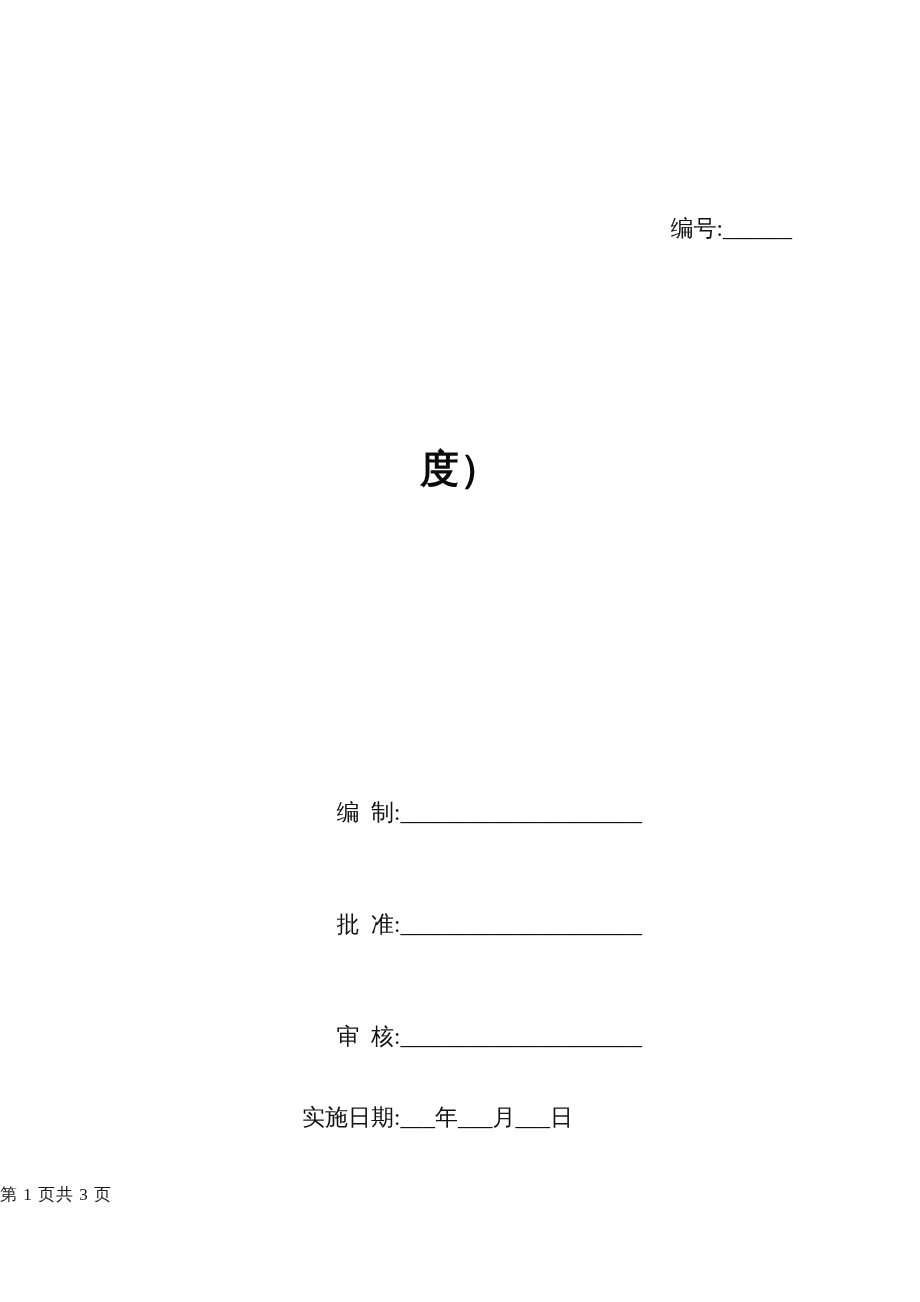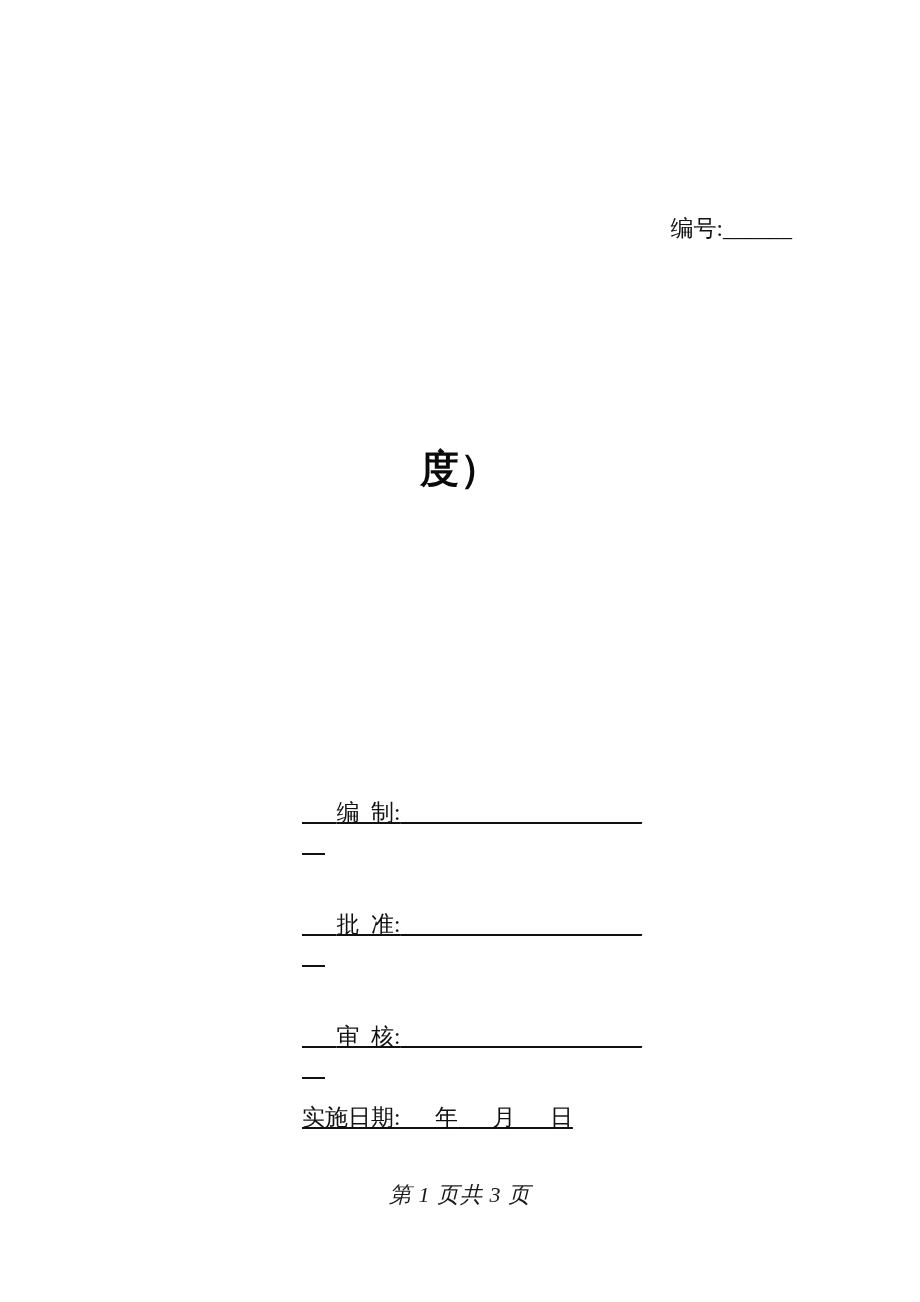--- a/index.html
+++ b/index.html
@@ -35,48 +35,46 @@
     font-size: 39px;
     font-weight: bold;
     line-height: 55px;
     letter-spacing: 1px;
     color: #0a0a0a;
   }
   .form-block {
     position: absolute;
     top: 766px;
     left: 302px;
-    text-decoration: underline;
   }
   .form-row {
     font-size: 23px;
     line-height: 31px;
     margin-bottom: 19px;
     white-space: pre;
     color: #111111;
   }
   .form-row .blank {
     letter-spacing: 0;
   }
   .form-row.date-row {
     margin-bottom: 16px;
     margin-top: 0;
   }
   .footer {
     position: absolute;
     top: 1183px;
     left: 0;
     width: 100%;
-    text-align: center;
-    font-size: 22px;
+    text-align: left;
+    font-size: 17px;
     line-height: 24px;
     letter-spacing: 1px;
     color: #1a1a1a;
     white-space: pre;
-    font-style: italic;
   }
 </style>
 </head>
 <body>
 
 <div class="page">
 
   <div class="number-line">编号:______</div>
 
   <div class="doc-title">

